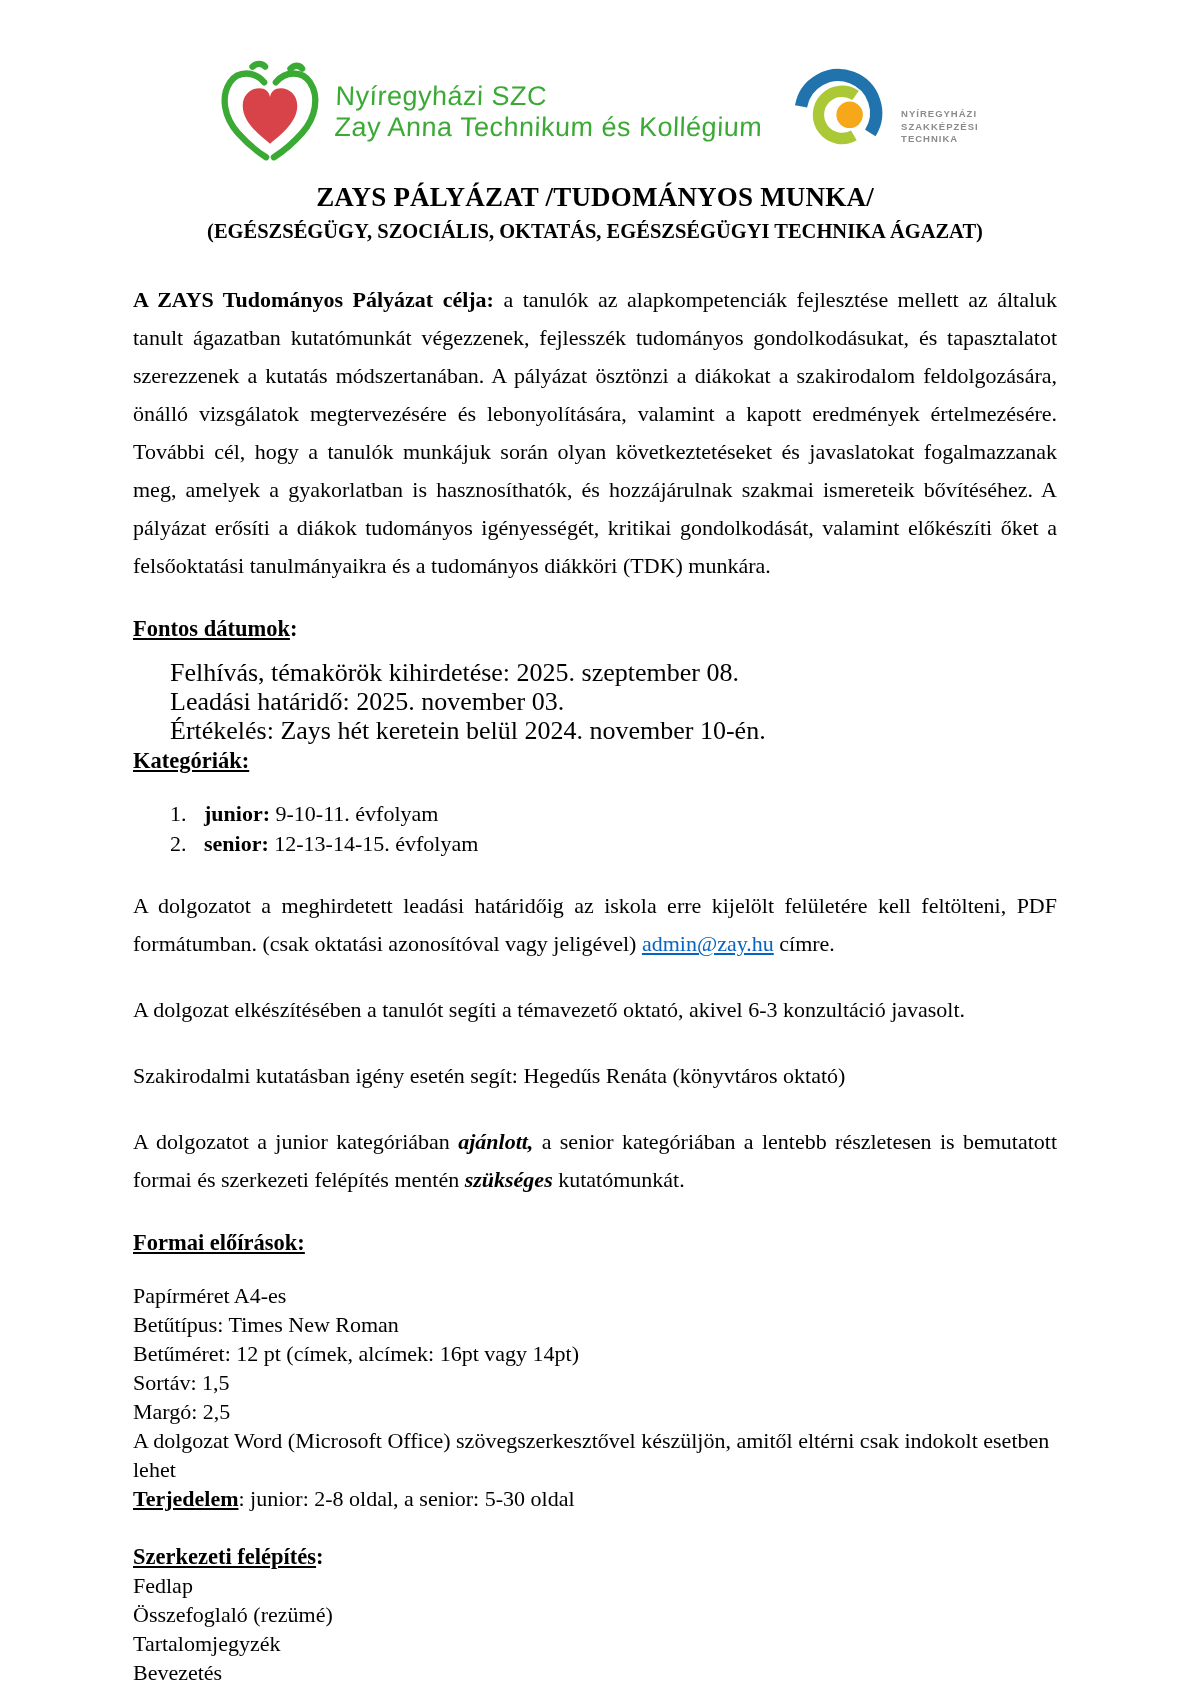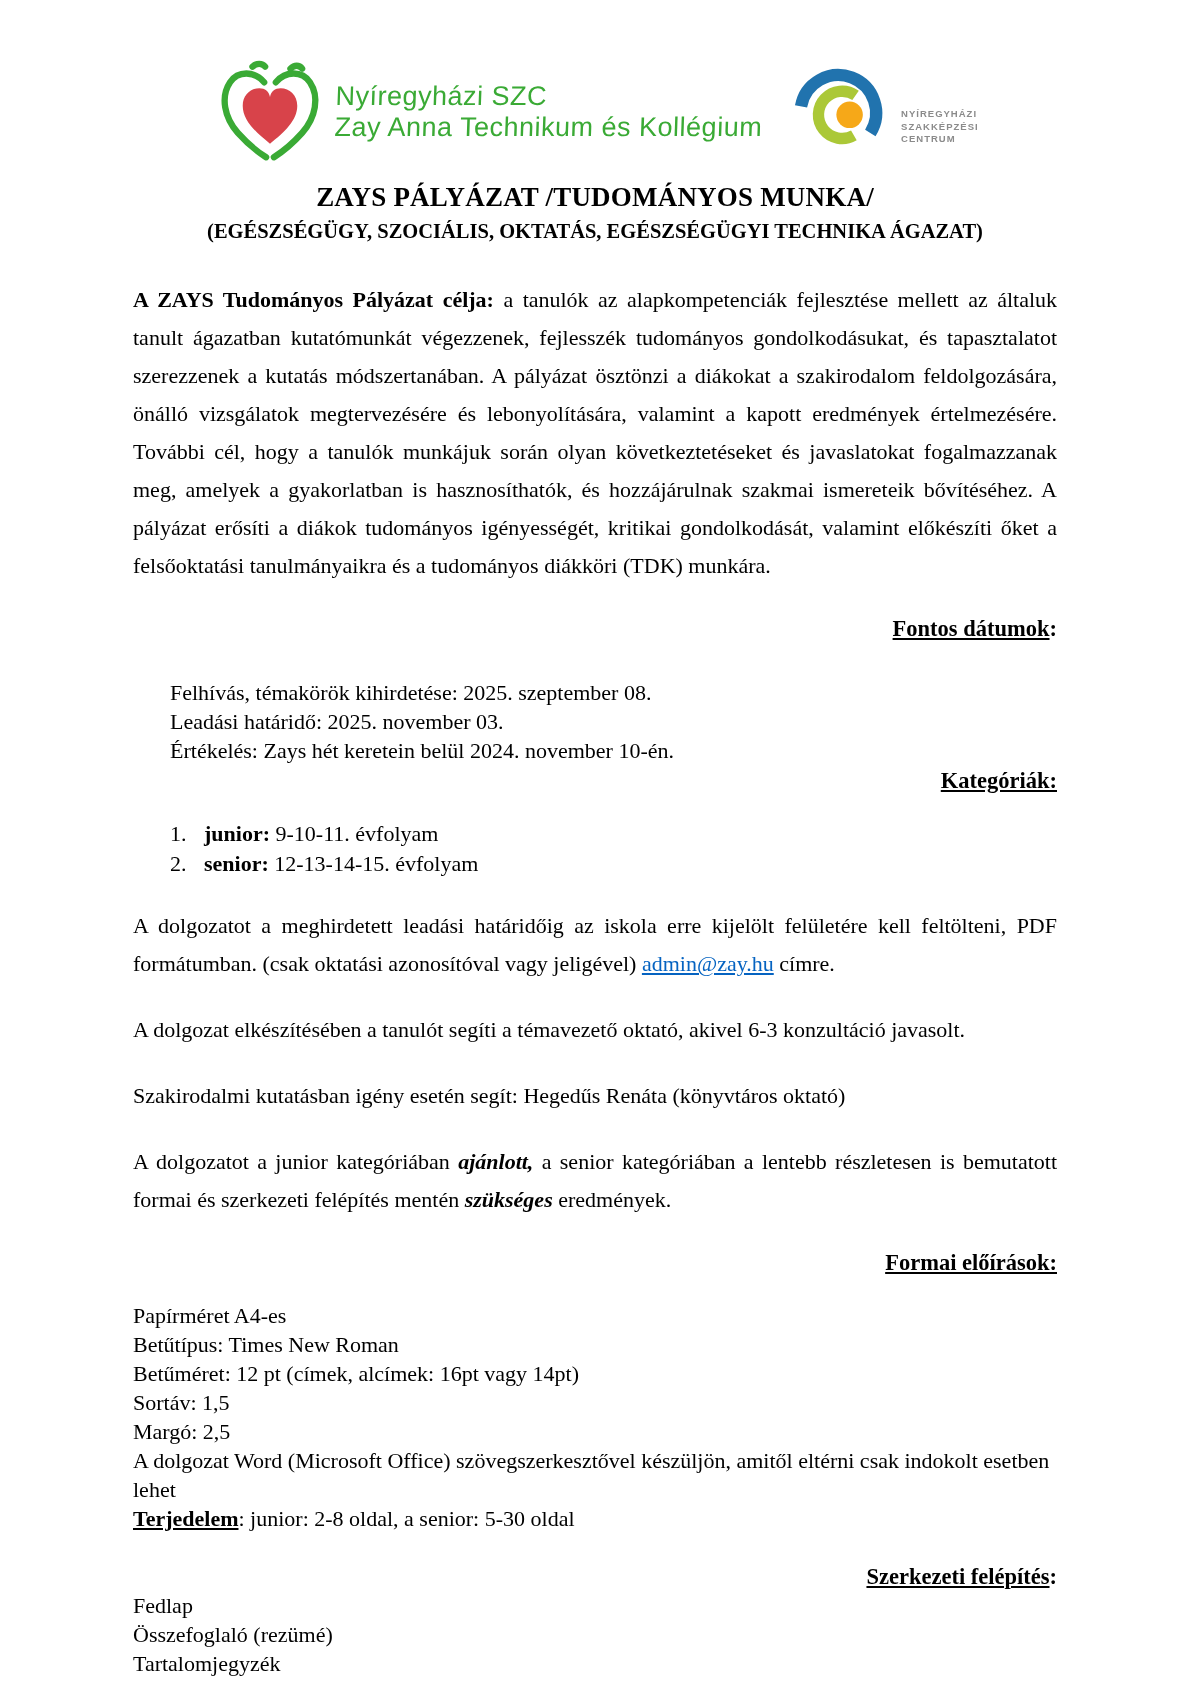--- a/index.html
+++ b/index.html
@@ -69,25 +69,24 @@
   .para-left { text-align:left; }
   .intro { margin-top:38px; }
   .b { font-weight:bold; }
   .bi { font-weight:bold; font-style:italic; }
 
   .sec-heading {
     margin-top:30px;
     font-size:22.5px;
     font-weight:bold;
     line-height:28px;
-    text-align:right;
   }
   .sec-heading .u { text-decoration:underline; }
 
-  .indent-list { margin-top:35px; padding-left:37px; font-size:22px; line-height:29px; }
+  .indent-list { margin-top:15px; padding-left:37px; font-size:26px; line-height:29px; }
   .indent-list .row { text-align:left; }
 
   .olist { margin-top:24px; padding-left:37px; font-size:22px; line-height:30px; }
   .oitem { display:flex; }
   .oitem .num { width:34px; flex:0 0 34px; }
 
   .gap-28 { margin-top:28px; }
 
   .line-block { margin-top:24px; font-size:22px; line-height:29px; text-align:left; }
   .line-block .row { text-align:left; }
@@ -117,21 +116,21 @@
     </div>
     <div class="logo-right">
       <svg width="104" height="104" viewBox="0 0 110 110">
         <path d="M10.6 49.1 A 40 40 0 1 1 83.9 77.2" fill="none" stroke="#2173ae" stroke-width="13"></path>
         <path d="M68.3 37.5 A 25 25 0 1 0 66.5 79.7" fill="none" stroke="#abc837" stroke-width="12"></path>
         <circle cx="62" cy="58" r="14" fill="#f6a818"></circle>
       </svg>
       <div class="centrum-text">
         <div>NYÍREGYHÁZI</div>
         <div>SZAKKÉPZÉSI</div>
-        <div>CENTRUM</div>
+        <div>TECHNIKA</div>
       </div>
     </div>
   </div>
 
   <div class="title">ZAYS PÁLYÁZAT /TUDOMÁNYOS MUNKA/</div>
   <div class="subtitle">(EGÉSZSÉGÜGY, SZOCIÁLIS, OKTATÁS, EGÉSZSÉGÜGYI TECHNIKA ÁGAZAT)</div>
 
   <p class="para intro"><span class="b">A ZAYS Tudományos Pályázat célja:</span><span> a tanulók az alapkompetenciák fejlesztése mellett az általuk tanult ágazatban kutatómunkát végezzenek, fejlesszék tudományos gondolkodásukat, és tapasztalatot szerezzenek a kutatás módszertanában. A pályázat ösztönzi a diákokat a szakirodalom feldolgozására, önálló vizsgálatok megtervezésére és lebonyolítására, valamint a kapott eredmények értelmezésére. További cél, hogy a tanulók munkájuk során olyan következtetéseket és javaslatokat fogalmazzanak meg, amelyek a gyakorlatban is hasznosíthatók, és hozzájárulnak szakmai ismereteik bővítéséhez. A pályázat erősíti a diákok tudományos igényességét, kritikai gondolkodását, valamint előkészíti őket a felsőoktatási tanulmányaikra és a tudományos diákköri (TDK) munkára.</span></p>
 
   <div class="sec-heading"><span class="u">Fontos dátumok</span><span>:</span></div>
@@ -152,21 +151,21 @@
       <span><span class="b">senior:</span><span> 12-13-14-15. évfolyam</span></span>
     </div>
   </div>
 
   <p class="para gap-28"><span>A dolgozatot a meghirdetett leadási határidőig az iskola erre kijelölt felületére kell feltölteni, PDF formátumban. (csak oktatási azonosítóval vagy jeligével) </span><a class="email-link" href="#">admin@zay.hu</a><span> címre.</span></p>
 
   <p class="para para-left gap-28">A dolgozat elkészítésében a tanulót segíti a témavezető oktató, akivel 6-3 konzultáció javasolt.</p>
 
   <p class="para para-left gap-28">Szakirodalmi kutatásban igény esetén segít: Hegedűs Renáta (könyvtáros oktató)</p>
 
-  <p class="para gap-28"><span>A dolgozatot a junior kategóriában </span><span class="bi">ajánlott,</span><span> a senior kategóriában a lentebb részletesen is bemutatott formai és szerkezeti felépítés mentén </span><span class="bi">szükséges</span><span> eredmények.</span></p>
+  <p class="para gap-28"><span>A dolgozatot a junior kategóriában </span><span class="bi">ajánlott,</span><span> a senior kategóriában a lentebb részletesen is bemutatott formai és szerkezeti felépítés mentén </span><span class="bi">szükséges</span><span> kutatómunkát.</span></p>
 
   <div class="sec-heading"><span class="u">Formai előírások:</span></div>
   <div class="line-block">
     <div class="row">Papírméret A4-es</div>
     <div class="row">Betűtípus: Times New Roman</div>
     <div class="row">Betűméret: 12 pt  (címek, alcímek: 16pt vagy 14pt)</div>
     <div class="row">Sortáv: 1,5</div>
     <div class="row">Margó: 2,5</div>
     <div class="row">A dolgozat Word (Microsoft Office) szövegszerkesztővel készüljön, amitől eltérni csak indokolt esetben lehet</div>
     <div class="row"><span class="b u" style="text-decoration:underline;">Terjedelem</span><span>: junior: 2-8 oldal, a senior: 5-30 oldal</span></div>

